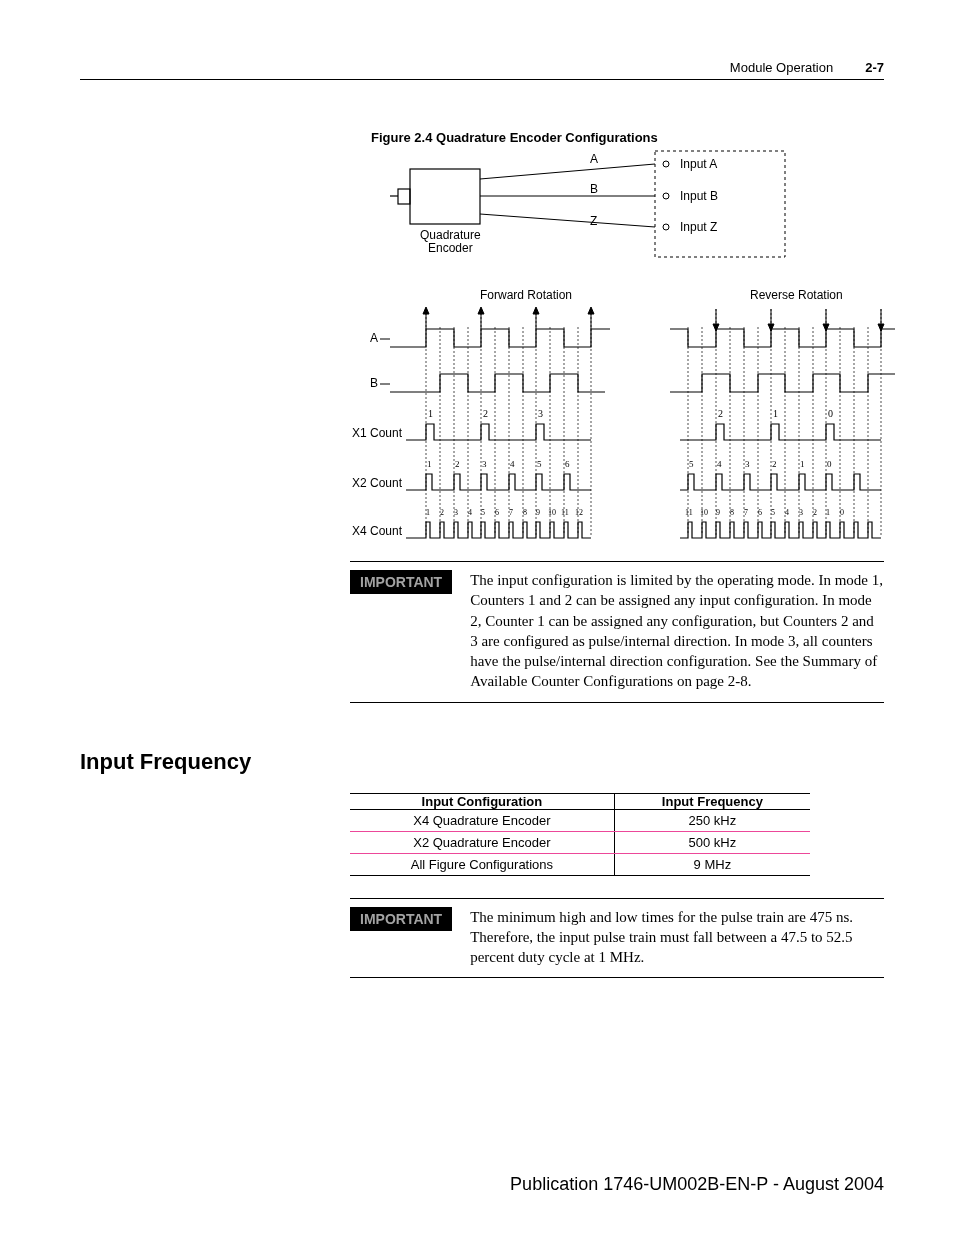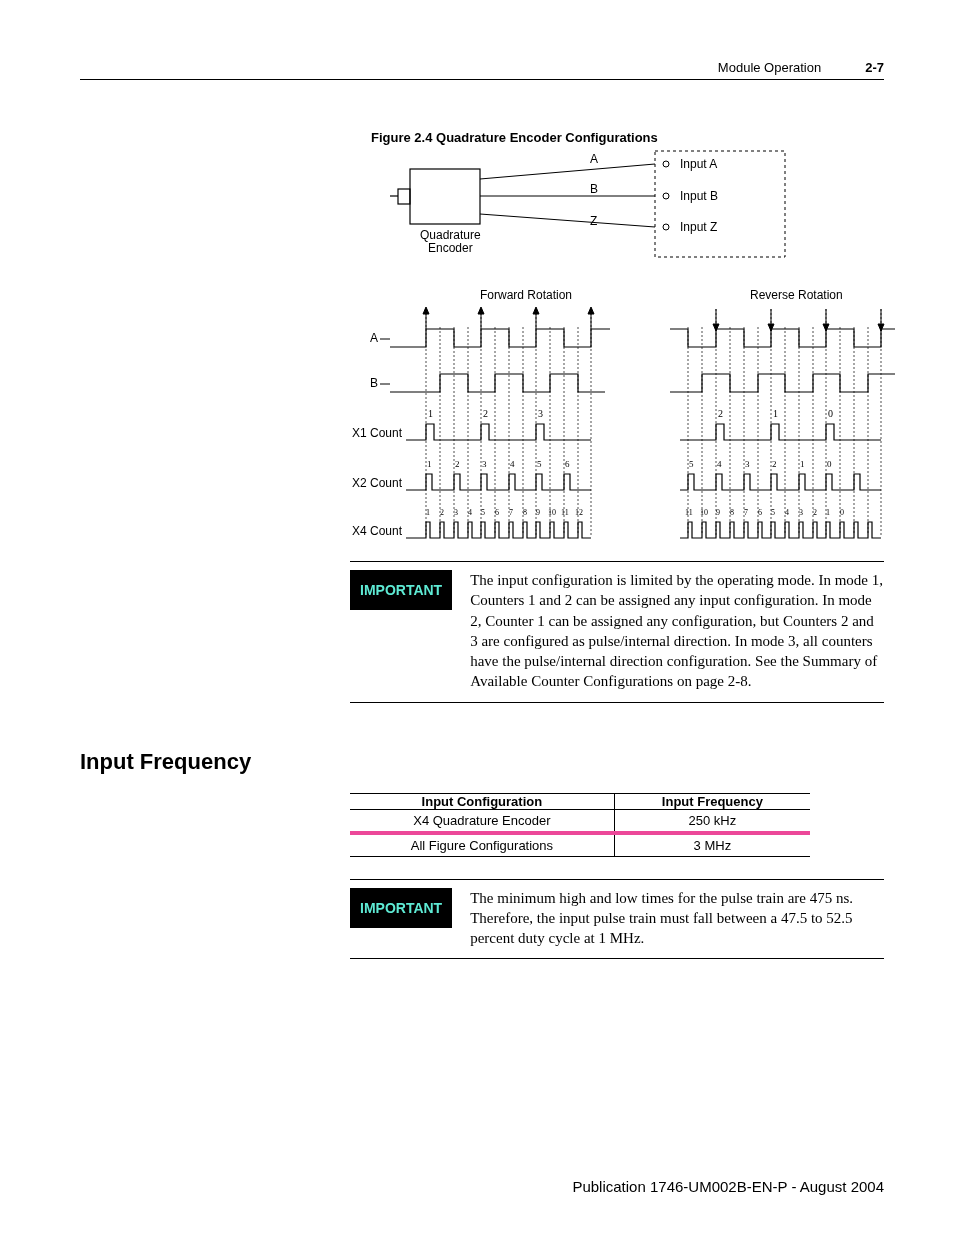--- a/index.html
+++ b/index.html
@@ -16,21 +16,21 @@
   .page {
     padding: 60px 70px 40px 80px;
     position: relative;
     height: 100%;
     box-sizing: border-box;
   }
   .header-row {
     display: flex;
     justify-content: flex-end;
     align-items: baseline;
-    gap: 44px;
+    gap: 32px;
     font-family: Arial, Helvetica, sans-serif;
     font-size: 13px;
     border-bottom: 1.5px solid #000;
     padding-bottom: 4px;
     margin-bottom: 50px;
   }
   .header-row .pg {
     font-weight: bold;
   }
   .fig-caption {
@@ -55,25 +55,25 @@
     display: flex;
     align-items: flex-start;
     gap: 18px;
     border-top: 1.5px solid #000;
     border-bottom: 1.5px solid #000;
     padding: 8px 0 10px 0;
     margin-top: 6px;
   }
   .important-badge {
     background: #000;
-    color: #5eead4;
+    color: #a3a3a3;
     font-family: Arial, Helvetica, sans-serif;
     font-weight: bold;
     font-size: 14px;
-    padding: 12px 10px;
+    padding: 4px 10px;
     white-space: nowrap;
   }
   .important-text {
     font-size: 15px;
     line-height: 1.35;
   }
   .section-row {
     display: flex;
     align-items: flex-start;
     gap: 30px;
@@ -100,35 +100,35 @@
     font-size: 13px;
   }
   table.freq th {
     font-weight: bold;
     padding: 0 8px;
     border-top: 1.5px solid #000;
     border-bottom: 1px solid #000;
   }
   table.freq td {
     padding: 3px 8px;
-    border-bottom: 4px solid #ec4899;
+    border-bottom: 1px solid #ec4899;
     text-align: center;
   }
   table.freq tr:last-child td {
     border-bottom: 1.5px solid #000;
   }
   table.freq th:first-child, table.freq td:first-child {
     border-right: 1px solid #000;
   }
   .pub {
     position: absolute;
     bottom: 40px;
     right: 70px;
     font-family: Arial, Helvetica, sans-serif;
-    font-size: 15px;
+    font-size: 18px;
     margin-top: 7px;
   }
   .axis-label {
     font-family: Arial, Helvetica, sans-serif;
     font-size: 12px;
   }
 </style>
 </head>
 <body>
 
@@ -317,22 +317,26 @@
         <th>Input Configuration</th>
         <th>Input Frequency</th>
       </tr>
     </thead>
     <tbody>
       <tr>
         <td>X4 Quadrature Encoder</td>
         <td>250 kHz</td>
       </tr>
       <tr>
+        <td>X2 Quadrature Encoder</td>
+        <td>500 kHz</td>
+      </tr>
+      <tr>
         <td>All Figure Configurations</td>
-        <td>3 MHz</td>
+        <td>9 MHz</td>
       </tr>
     </tbody>
   </table>
 
   <div class="important-row" style="margin-top:22px;">
     <div class="important-badge">IMPORTANT</div>
     <div class="important-text">The minimum high and low times for the pulse train are 475 ns. Therefore, the input pulse train must fall between a 47.5 to 52.5 percent duty cycle at 1 MHz.</div>
   </div>
 
   <div class="pub">Publication 1746-UM002B-EN-P - August 2004</div>

